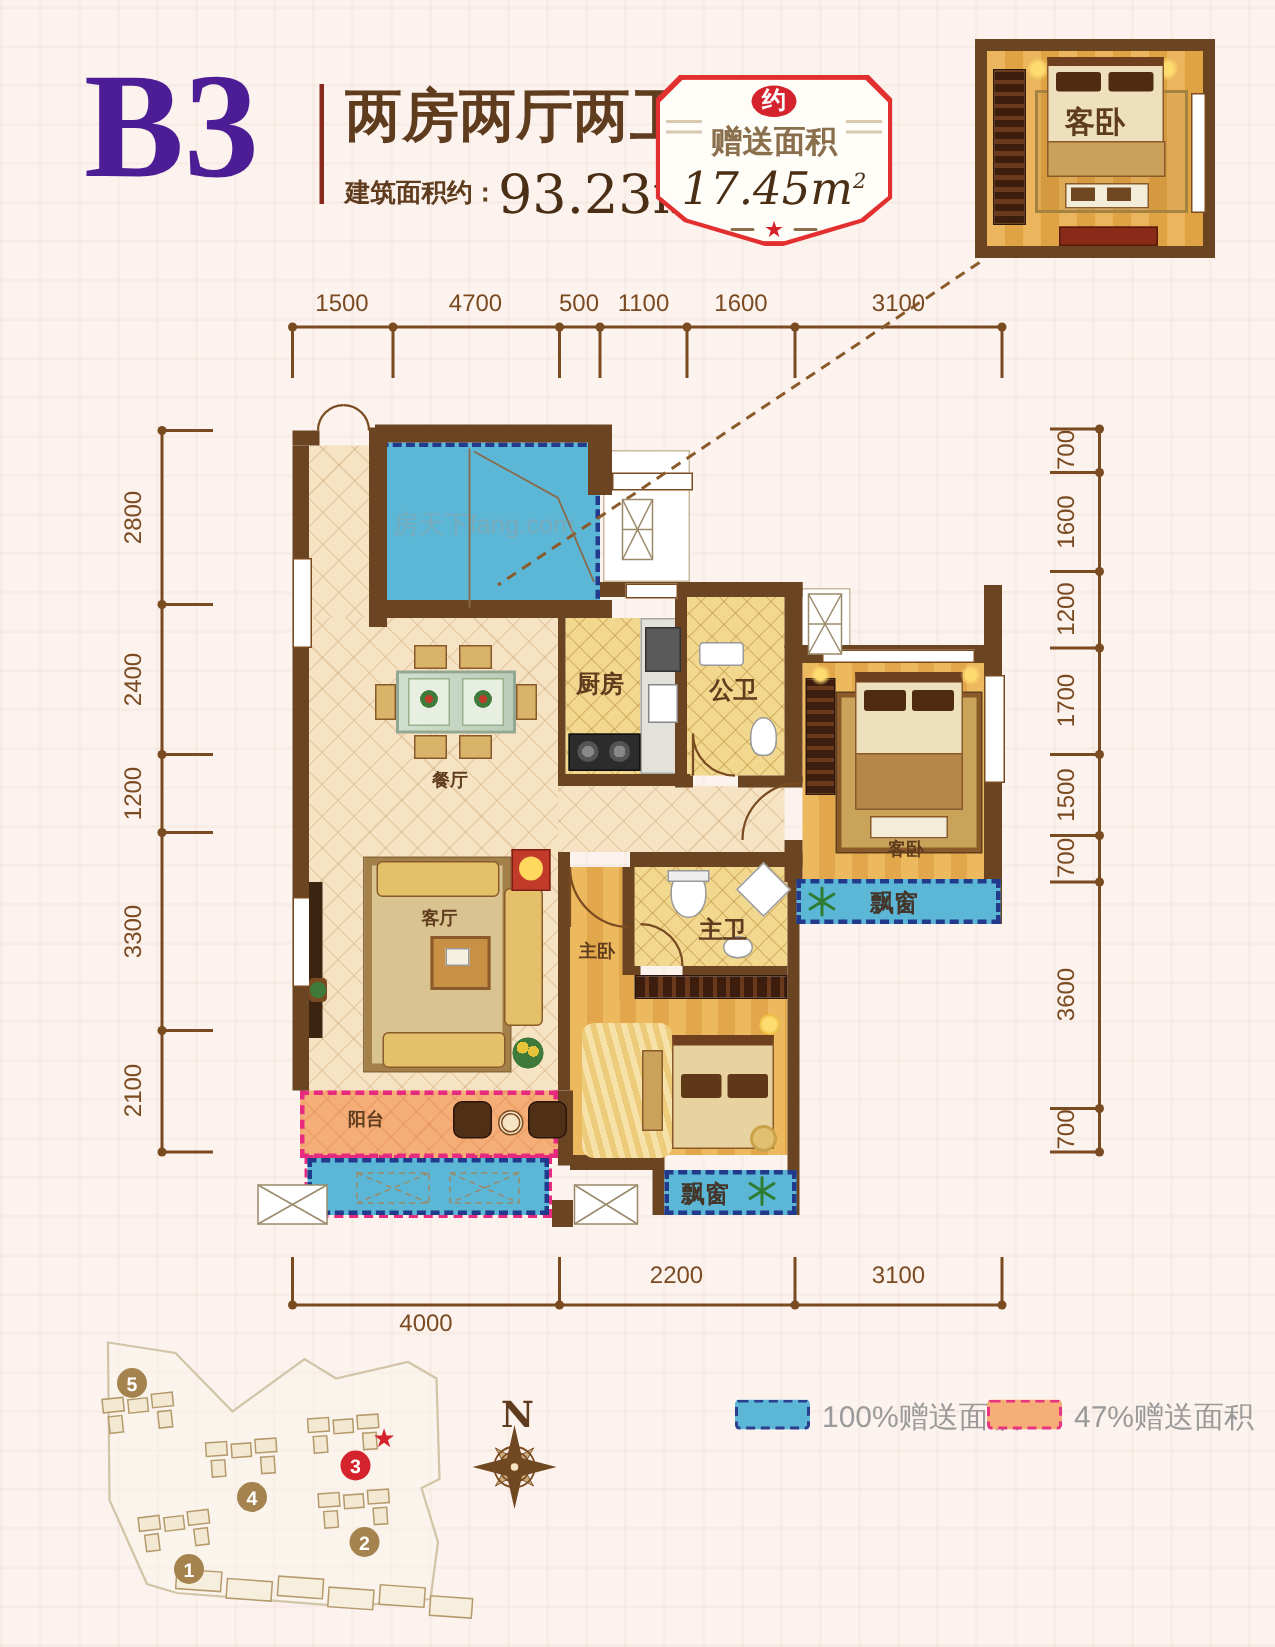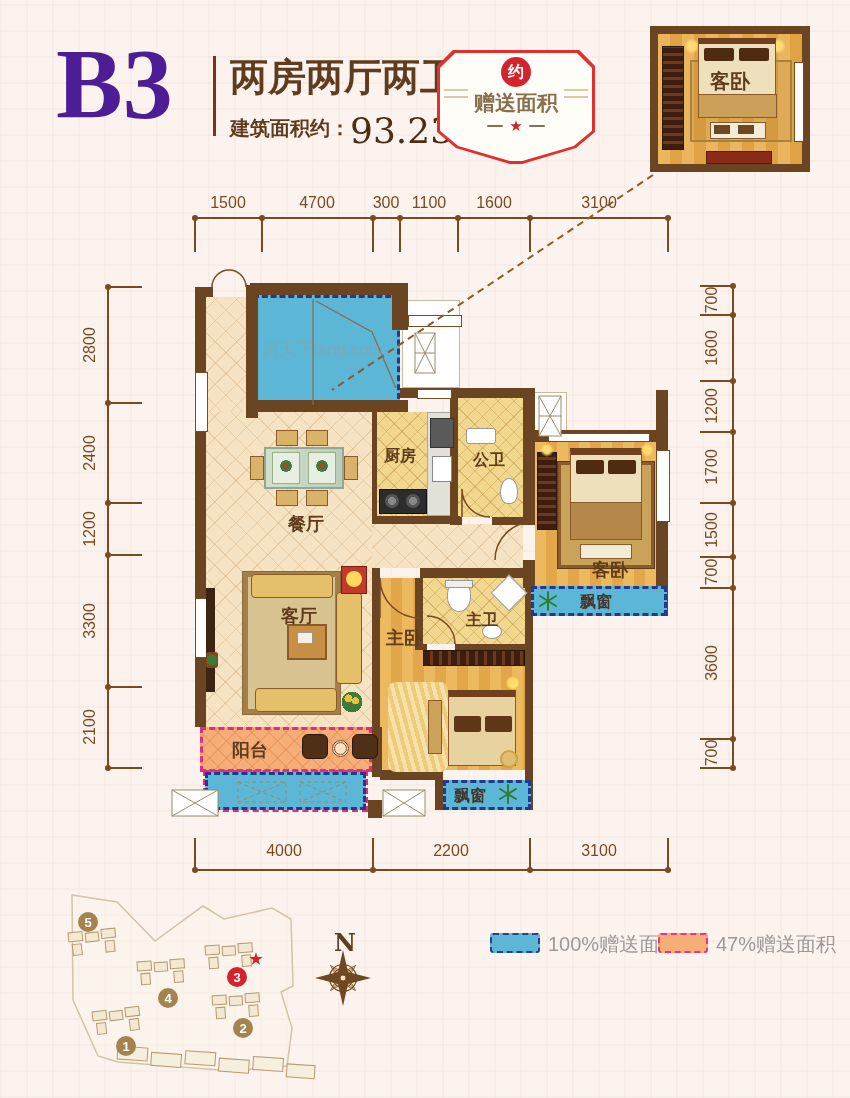--- a/index.html
+++ b/index.html
@@ -21,34 +21,34 @@
   .floor-wood{position:absolute;z-index:2;
     background:repeating-linear-gradient(90deg,#ecb95f 0 11px,#e2a74b 11px 22px);}
   .gift-blue{position:absolute;background:#5cb6d6;border:3px dashed #223a8c;box-sizing:border-box;z-index:3;}
   .bay{position:absolute;background:#5cb6d6;border:3px dashed #223a8c;box-sizing:border-box;z-index:5;}
   .balcony{position:absolute;background-color:#f6ae79;border:3px dashed #e62a80;box-sizing:border-box;z-index:3;
     background-image:repeating-linear-gradient(45deg, rgba(219,128,66,.35) 0 1px, transparent 1px 12px),
                      repeating-linear-gradient(-45deg, rgba(219,128,66,.35) 0 1px, transparent 1px 12px);}
   .planter-outer{position:absolute;border:2px dashed #e62a80;box-sizing:border-box;z-index:3;}
   .planter-inner{width:100%;height:100%;background:#5cb6d6;border:3px dashed #223a8c;box-sizing:border-box;}
   .shaft{position:absolute;background:#ffffff;border:1px solid #c9b99e;z-index:2;}
-  .lbl{position:absolute;font-weight:bold;color:#5f3c1d;font-size:18px;white-space:nowrap;z-index:8;}
+  .lbl{position:absolute;font-weight:bold;color:#5f3c1d;font-size:12px;white-space:nowrap;z-index:8;}
   .lbl-bay{position:absolute;font-weight:bold;color:#44362a;font-size:16px;white-space:nowrap;z-index:8;}
   .dim{position:absolute;color:#7a4a21;font-size:16px;z-index:8;transform:translateX(-50%);white-space:nowrap;}
   .dimv{position:absolute;color:#7a4a21;font-size:16px;z-index:8;writing-mode:vertical-rl;
         transform:translate(-50%,-50%) rotate(180deg);white-space:nowrap;}
   .furn{position:absolute;box-sizing:border-box;z-index:6;}
   svg.overlay{position:absolute;left:0;top:0;z-index:7;pointer-events:none;}
   
   .b3{position:absolute;left:56px;top:34px;font-family:Liberation Serif, serif;font-weight:bold;
       font-size:100px;line-height:100px;color:#4c1d95;z-index:8;}
   .hdr-div{position:absolute;left:213px;top:56px;width:3px;height:80px;background:#8a2a1e;z-index:8;}
   .hdr-title{position:absolute;left:230px;top:52px;font-size:38px;font-weight:bold;color:#5f3c1d;z-index:8;}
   .hdr-area{position:absolute;left:230px;top:104px;z-index:8;color:#5f3c1d;}
-  .hdr-area .al{font-size:20px;font-weight:bold;vertical-align:8px;}
+  .hdr-area .al{font-size:17px;font-weight:bold;vertical-align:8px;}
   .hdr-area .av{font-family:"DejaVu Serif",serif;font-size:36px;color:#4a2f15;}
   .hdr-area sup{font-size:16px;}
   
   .badge{position:absolute;left:437px;top:50px;width:158px;height:114px;z-index:8;
          clip-path:polygon(10% 0%,90% 0%,100% 14%,100% 72%,88% 86%,54% 100%,46% 100%,12% 86%,0% 72%,0% 14%);
          background:#e23030;}
   .badge-in{position:absolute;left:3px;top:3px;right:3px;bottom:3px;background:#fffdf8;
          clip-path:polygon(10% 0%,90% 0%,100% 14%,100% 72%,88% 86%,54% 100%,46% 100%,12% 86%,0% 72%,0% 14%);
          display:flex;flex-direction:column;align-items:center;}
   .badge-tag{width:30px;height:30px;border-radius:50%;background:#d5232e;color:#fff;font-size:16px;
@@ -79,20 +79,21 @@
 </div>
 
 <div class="badge">
   <div class="badge-in">
     <div class="badge-tag">约</div>
     <div class="badge-banner">
       <span class="bl"></span>
       <span class="bt">赠送面积</span>
       <span class="bl"></span>
     </div>
+    <div class="badge-val"><span>17.45m</span><sup>2</sup></div>
     <div class="badge-star">
       <span class="dash"></span>
       <span class="st">★</span>
       <span class="dash"></span>
     </div>
   </div>
 </div>
 
 <div class="inset">
   <div class="abs" style="left:4px;top:12px;width:20px;height:102px;background:repeating-linear-gradient(0deg,#3c1d0e 0 5px,#6b3a1c 5px 8px);border:1px solid #2c150a;"></div>
@@ -200,25 +201,25 @@
 <div class="lbl-bay" style="left:580px;top:592px;">飘窗</div>
 <div class="lbl" style="left:281px;top:604px;">客厅</div>
 <div class="lbl" style="left:386px;top:626px;">主卧</div>
 <div class="lbl" style="left:466px;top:610px;font-size:16px;">主卫</div>
 <div class="lbl" style="left:232px;top:738px;">阳台</div>
 <div class="lbl-bay" style="left:454px;top:786px;">飘窗</div>
 <div class="wm" style="left:262px;top:338px;">房天下fang.com</div>
 
 <span class="dim" style="left:228px;top:194px;">1500</span>
 <span class="dim" style="left:317px;top:194px;">4700</span>
-<span class="dim" style="left:386px;top:194px;">300</span>
+<span class="dim" style="left:386px;top:194px;">500</span>
 <span class="dim" style="left:429px;top:194px;">1100</span>
 <span class="dim" style="left:494px;top:194px;">1600</span>
 <span class="dim" style="left:599px;top:194px;">3100</span>
-<span class="dim" style="left:284px;top:842px;text-align:right;">4000</span>
+<span class="dim" style="left:284px;top:874px;text-align:right;">4000</span>
 <span class="dim" style="left:451px;top:842px;">2200</span>
 <span class="dim" style="left:599px;top:842px;">3100</span>
 <span class="dimv" style="left:90px;top:345px;">2800</span>
 <span class="dimv" style="left:90px;top:453px;">2400</span>
 <span class="dimv" style="left:90px;top:529px;">1200</span>
 <span class="dimv" style="left:90px;top:621px;">3300</span>
 <span class="dimv" style="left:90px;top:727px;">2100</span>
 <span class="dimv" style="left:712px;top:300px;">700</span>
 <span class="dimv" style="left:712px;top:348px;">1600</span>
 <span class="dimv" style="left:712px;top:406px;">1200</span>

